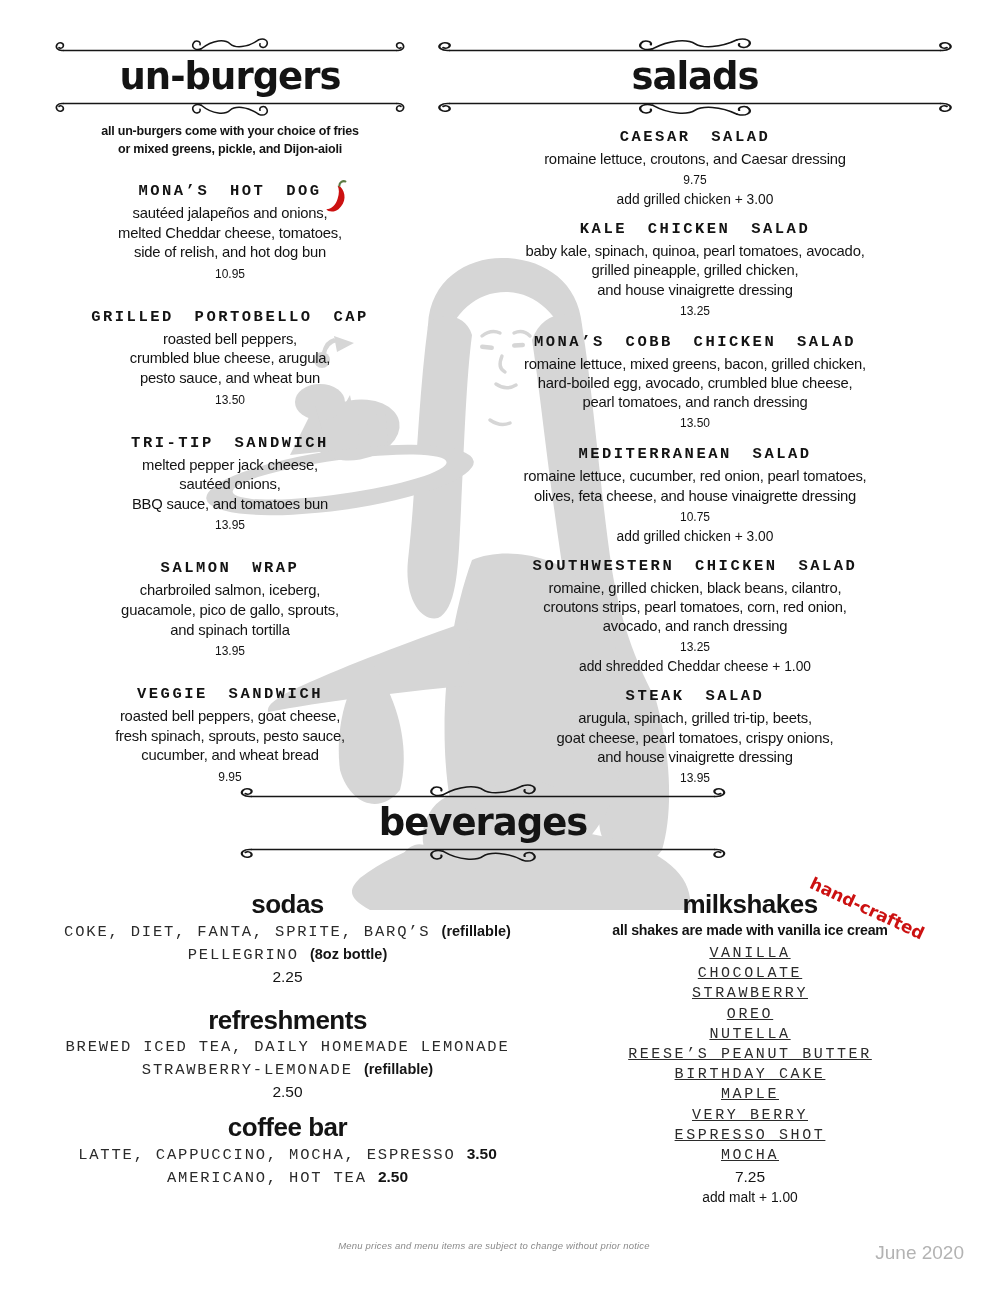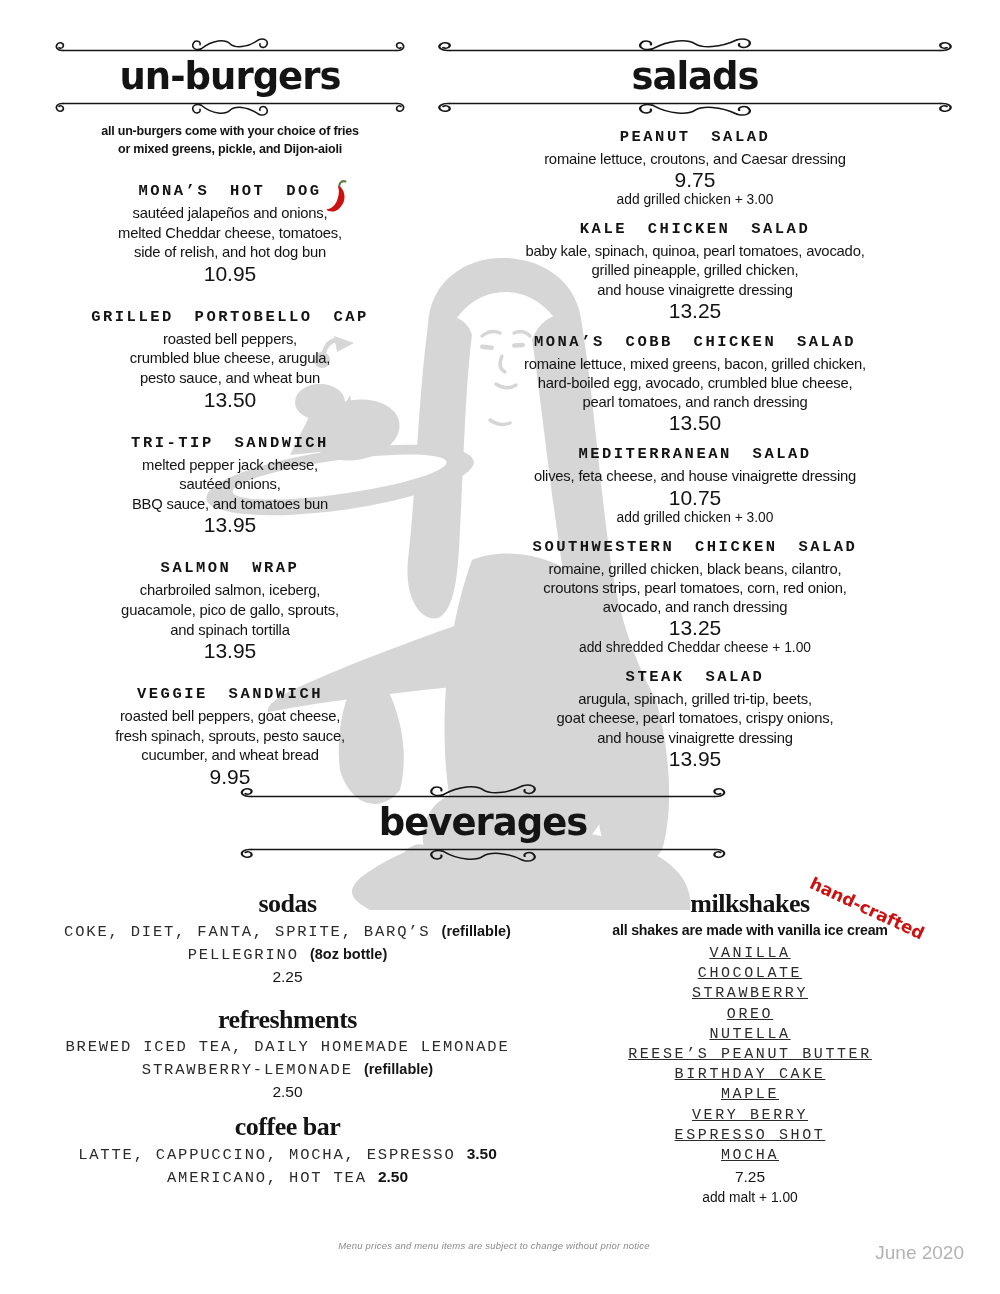--- a/index.html
+++ b/index.html
@@ -8,32 +8,32 @@
   .watermark{position:absolute;left:170px;top:230px;width:540px;height:680px;z-index:0;}
   .col{position:absolute;text-align:center;z-index:1;}
   #col-left{left:50px;top:38px;width:360px;}
   #col-right{left:430px;top:38px;width:530px;}
   #bev-header{left:233px;top:784px;width:500px;}
   #bev-left{left:35px;top:888px;width:505px;}
   #bev-right{left:555px;top:888px;width:390px;}
   .divider{display:block;width:100%;height:17px;}
   .divider.flip{transform:scaleY(-1);}
   .sec-title{font-family:"DejaVu Sans",sans-serif;font-weight:bold;font-size:37px;line-height:44px;letter-spacing:-1px;color:#141414;}
-  .sub-title{font-family:Liberation Serif, serif;font-weight:bold;font-size:26px;line-height:32px;letter-spacing:-0.5px;color:#141414;}
+  .sub-title{font-family:Liberation Sans, sans-serif;font-weight:bold;font-size:26px;line-height:32px;letter-spacing:-0.5px;color:#141414;}
   .col-note{font-weight:bold;font-size:12.5px;line-height:18px;margin-top:6px;margin-bottom:22px;letter-spacing:-0.2px;}
   .menu-item{position:relative;}
   #col-left .menu-item{margin-bottom:21px;}
   #col-left .menu-item.gap-lg{}
   #col-right .first-gap{height:10px;}
   #col-right .menu-item{margin-bottom:9px;}
   .item-name{font-family:"Liberation Mono",monospace;font-weight:bold;font-size:15.5px;
              letter-spacing:2.5px;word-spacing:9px;line-height:23px;margin-bottom:1px;position:relative;white-space:nowrap;}
   .item-desc{font-size:14.8px;line-height:19.6px;letter-spacing:-0.2px;}
   #col-right .item-desc{line-height:19.2px;}
-  .item-price{font-size:21px;line-height:22px;}
+  .item-price{font-size:12px;line-height:22px;}
   .item-addon{font-size:13.8px;line-height:18px;}
   .chili{position:absolute;left:272px;top:-2px;width:26px;height:38px;}
   .bev-block{margin-bottom:0;}
   .mono-line{font-family:"Liberation Mono",monospace;font-size:15.5px;letter-spacing:1.8px;line-height:22px;color:#2b2b2b;white-space:nowrap;}
   .mono-line .sans-note{font-family:"Liberation Sans",sans-serif;font-weight:bold;font-size:14.5px;letter-spacing:0;color:#141414;}
   .mono-line .sans-price{font-family:"Liberation Sans",sans-serif;font-weight:700;font-size:15.5px;letter-spacing:0;color:#141414;}
   .bev-price{font-size:15.5px;line-height:22px;color:#141414;}
   .mt16{margin-top:16px;} .mt8{margin-top:8px;}
   .shake-note{font-weight:bold;font-size:14.2px;line-height:20px;letter-spacing:-0.2px;}
   .flavor{font-family:"Liberation Mono",monospace;font-size:15px;letter-spacing:2.6px;line-height:20.2px;color:#2b2b2b;text-decoration:underline;}
@@ -199,21 +199,21 @@
         <path d="M22,22 c-9,1 -14,-5 -10,-11 c4,-5 12,-2 10,4 c-1,3 -5,4 -7,2"></path>
         <path d="M578,22 c9,1 14,-5 10,-11 c-4,-5 -12,-2 -10,4 c1,3 5,4 7,2"></path>
         <path d="M252,19 C272,2 292,2 300,10 C308,18 328,18 348,3"></path>
         <path d="M252,19 c-9,4 -17,-2 -13,-10 c3,-6 13,-4 11,3"></path>
         <path d="M348,3 c9,-4 17,2 13,10 c-3,6 -13,4 -11,-3"></path>
       </g>
     </svg>
     <div class="first-gap"></div>
 
     <div class="menu-item">
-      <div class="item-name">PEANUT SALAD</div>
+      <div class="item-name">CAESAR SALAD</div>
       <div class="item-desc">
         <div>romaine lettuce, croutons, and Caesar dressing</div>
       </div>
       <div class="item-price">9.75</div>
       <div class="item-addon">add  grilled chicken + 3.00</div>
     </div>
 
     <div class="menu-item">
       <div class="item-name">KALE CHICKEN SALAD</div>
       <div class="item-desc">
@@ -230,20 +230,21 @@
         <div>romaine lettuce, mixed greens, bacon, grilled chicken,</div>
         <div>hard-boiled egg, avocado, crumbled blue cheese,</div>
         <div>pearl tomatoes, and ranch dressing</div>
       </div>
       <div class="item-price">13.50</div>
     </div>
 
     <div class="menu-item">
       <div class="item-name">MEDITERRANEAN SALAD</div>
       <div class="item-desc">
+        <div>romaine lettuce, cucumber, red onion, pearl tomatoes,</div>
         <div>olives, feta cheese, and house vinaigrette dressing</div>
       </div>
       <div class="item-price">10.75</div>
       <div class="item-addon">add grilled chicken + 3.00</div>
     </div>
 
     <div class="menu-item">
       <div class="item-name">SOUTHWESTERN CHICKEN SALAD</div>
       <div class="item-desc">
         <div>romaine, grilled chicken, black beans, cilantro,</div>

